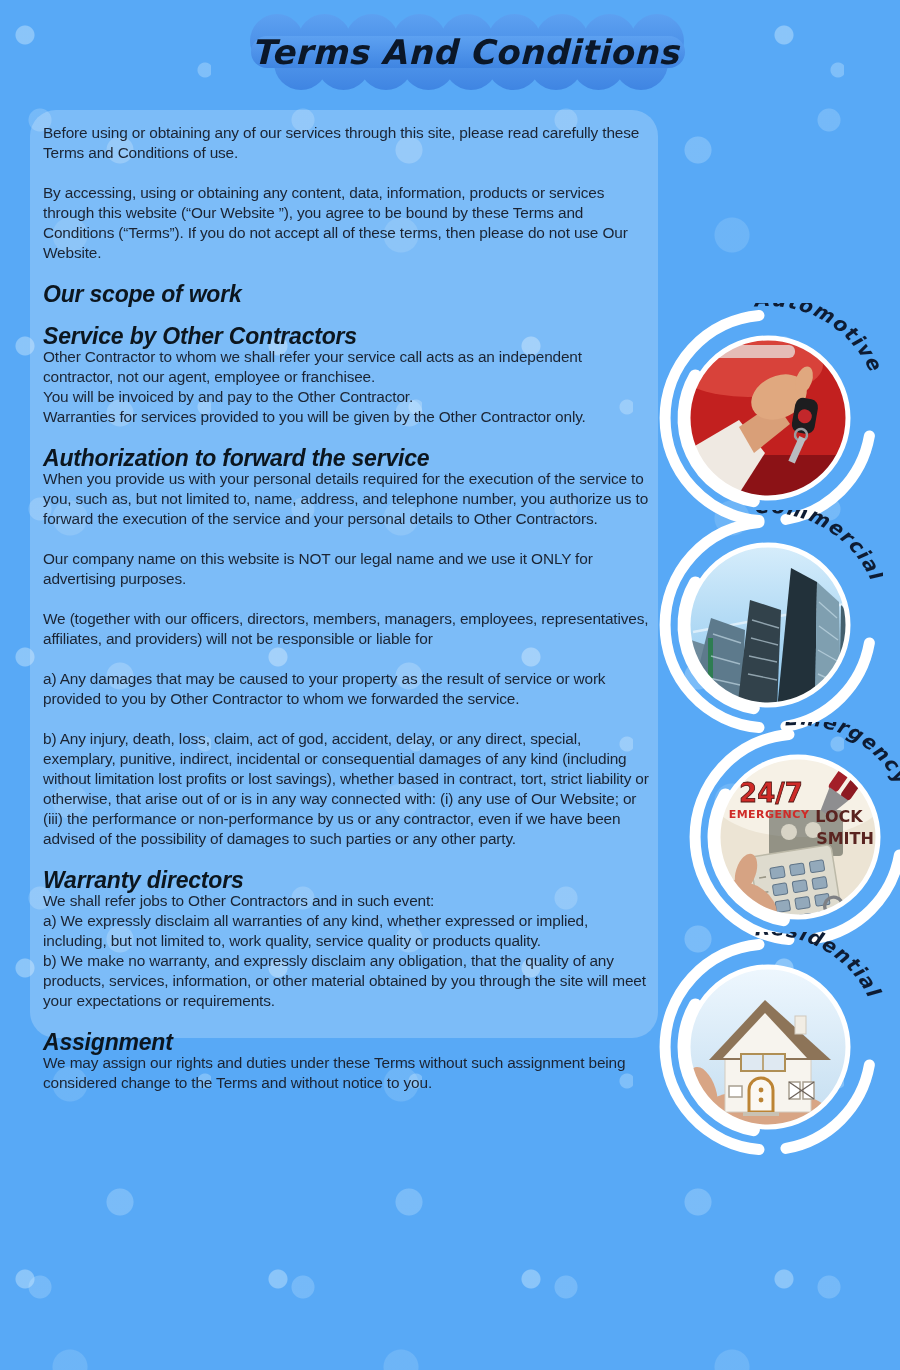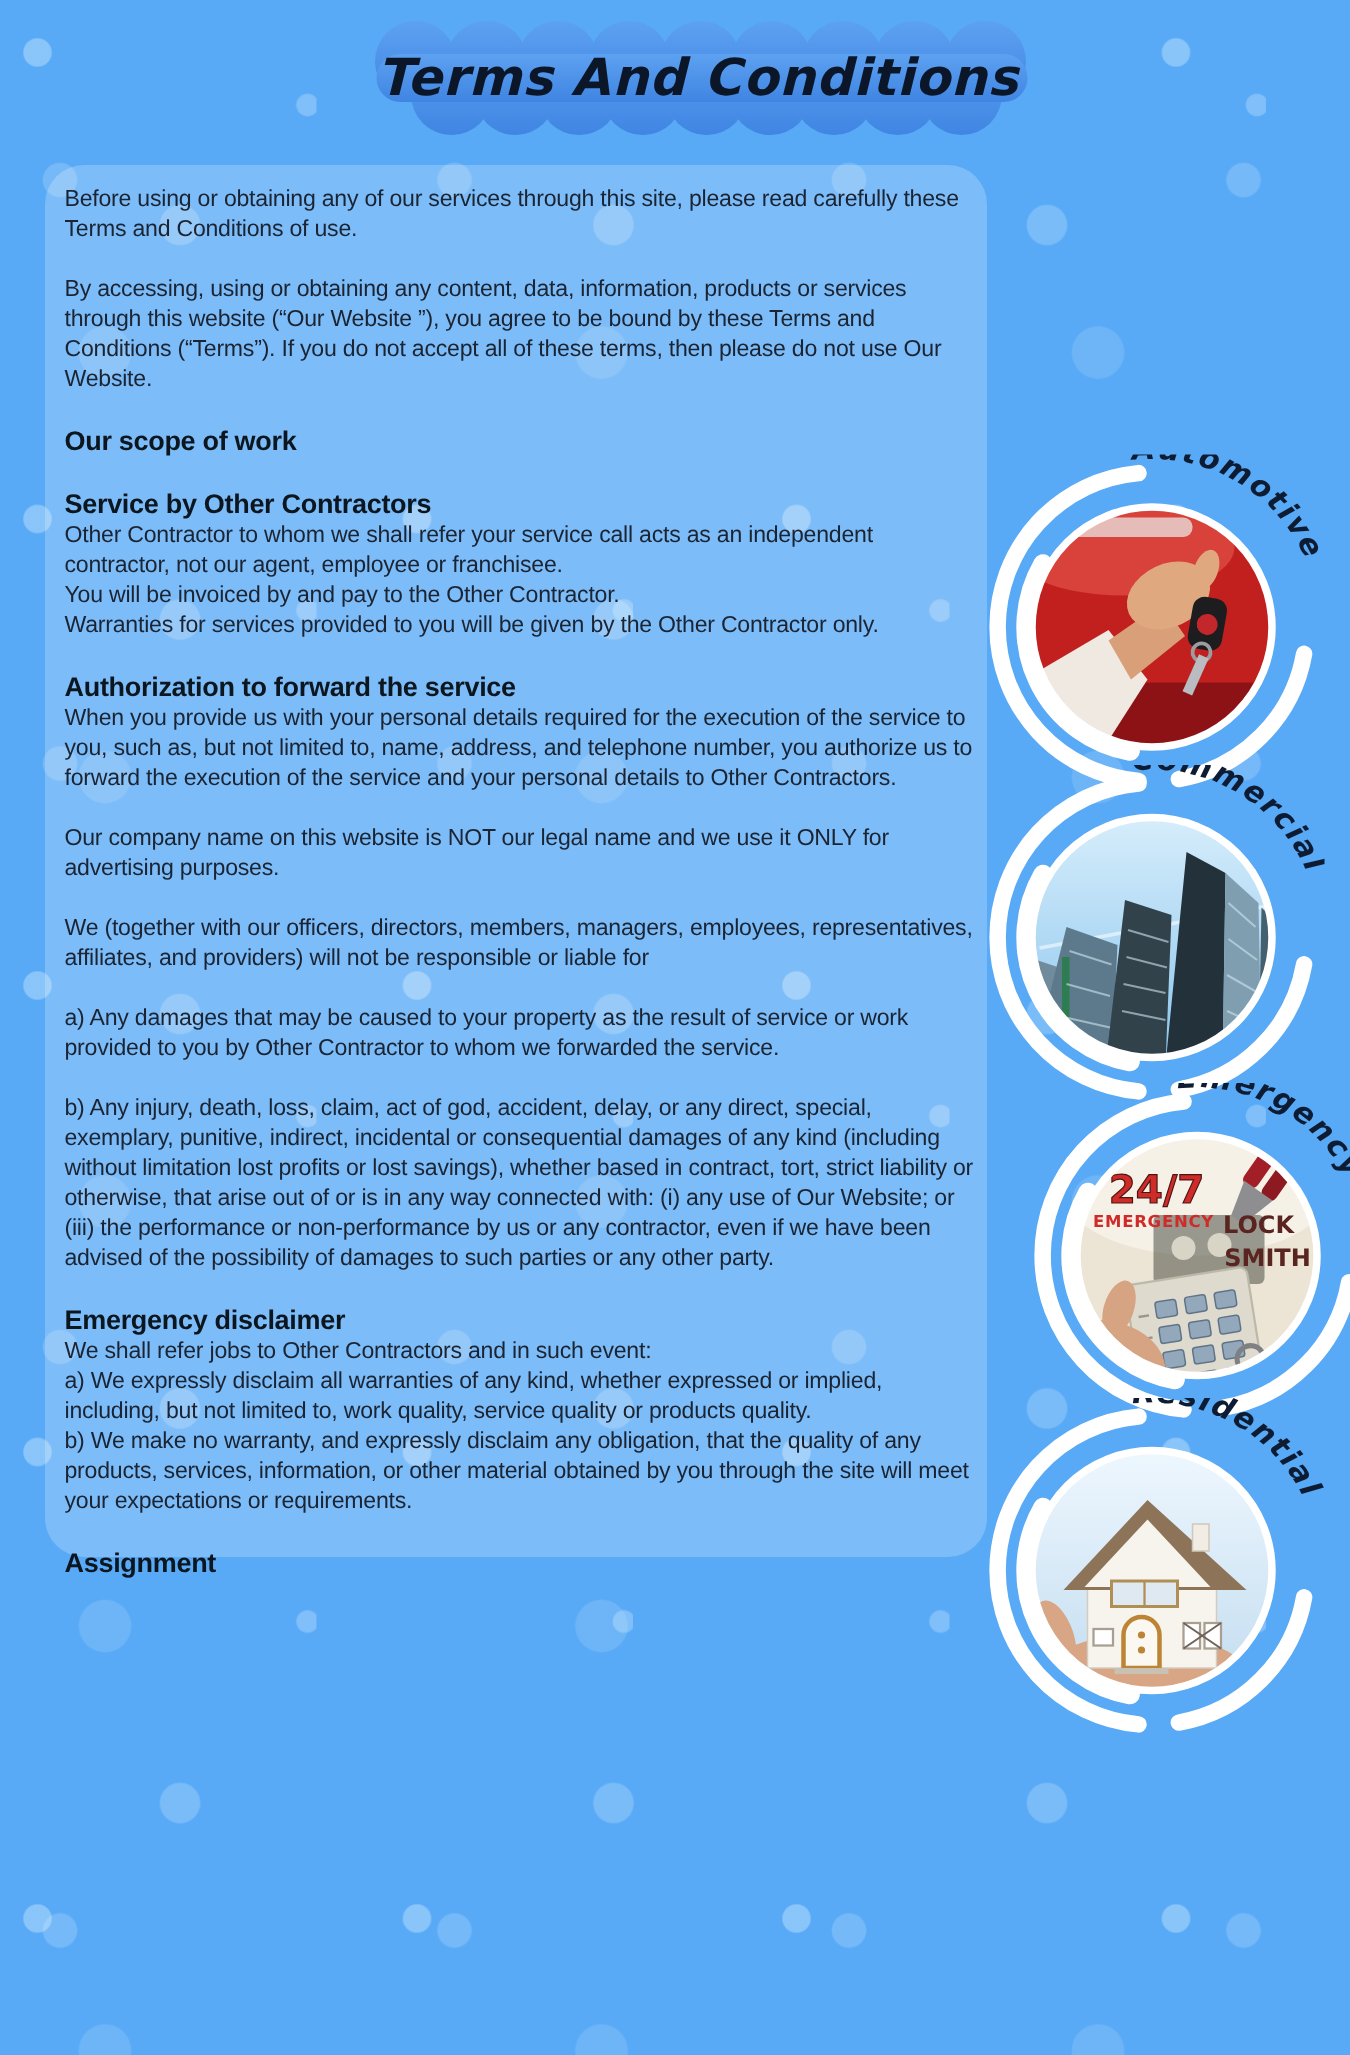--- a/index.html
+++ b/index.html
@@ -23,21 +23,21 @@
     display:flex;align-items:center;justify-content:center;
     font-family:"DejaVu Sans",sans-serif;font-style:italic;font-weight:bold;
     font-size:34px;color:#0b1728;transform:skewX(-3deg);letter-spacing:.5px;
   }
   .panel{
     position:absolute;left:30px;top:110px;width:628px;height:928px;
     background:rgba(255,255,255,.22);border-radius:26px;
     padding:13px 8px 0 13px;box-sizing:border-box;
   }
   .block{margin-bottom:20px;color:#1b2433;font-size:15.4px;line-height:20px;letter-spacing:-.15px;}
-  .block .bh{font-weight:bold;font-size:18px;line-height:22px;color:#0c161f;letter-spacing:-.2px;}
+  .block .bh{font-weight:bold;font-size:23px;line-height:22px;color:#0c161f;letter-spacing:-.2px;font-style:italic;}
   .block .bt{white-space:pre-line;}
   .medallion{position:absolute;width:230px;height:230px;}
   .curved-label{
     font-family:"DejaVu Sans",sans-serif;font-style:italic;font-weight:bold;
     font-size:20px;fill:#0e1c33;letter-spacing:1.3px;
   }
 </style>
 </head>
 <body>
 
@@ -103,27 +103,28 @@
         <div class="block">
           <div class="bt">We (together with our officers, directors, members, managers, employees, representatives, affiliates, and providers) will not be responsible or liable for</div>
         </div>
         <div class="block">
           <div class="bt">a) Any damages that may be caused to your property as the result of service or work provided to you by Other Contractor to whom we forwarded the service.</div>
         </div>
         <div class="block">
           <div class="bt">b) Any injury, death, loss, claim, act of god, accident, delay, or any direct, special, exemplary, punitive, indirect, incidental or consequential damages of any kind (including without limitation lost profits or lost savings), whether based in contract, tort, strict liability or otherwise, that arise out of or is in any way connected with: (i) any use of Our Website; or (iii) the performance or non-performance by us or any contractor, even if we have been advised of the possibility of damages to such parties or any other party.</div>
         </div>
         <div class="block">
-          <div class="bh">Emergency disclaimer</div>
+          <div class="bh">Warranty directors</div>
           <div class="bt">We shall refer jobs to Other Contractors and in such event:
 a) We expressly disclaim all warranties of any kind, whether expressed or implied, including, but not limited to, work quality, service quality or products quality.
 b) We make no warranty, and expressly disclaim any obligation, that the quality of any products, services, information, or other material obtained by you through the site will meet your expectations or requirements.</div>
         </div>
         <div class="block">
           <div class="bh">Assignment</div>
+          <div class="bt">We may assign our rights and duties under these Terms without such assignment being considered change to the Terms and without notice to you.</div>
         </div>
       </div>
   </div>
 
   <div id="medallions">
       <div class="medallion" style="left: 653px; top: 303px;">
       <svg width="230" height="230" viewBox="0 0 230 230">
         <defs>
           <clipPath id="clip0">
               <circle cx="115" cy="115" r="80"></circle>

